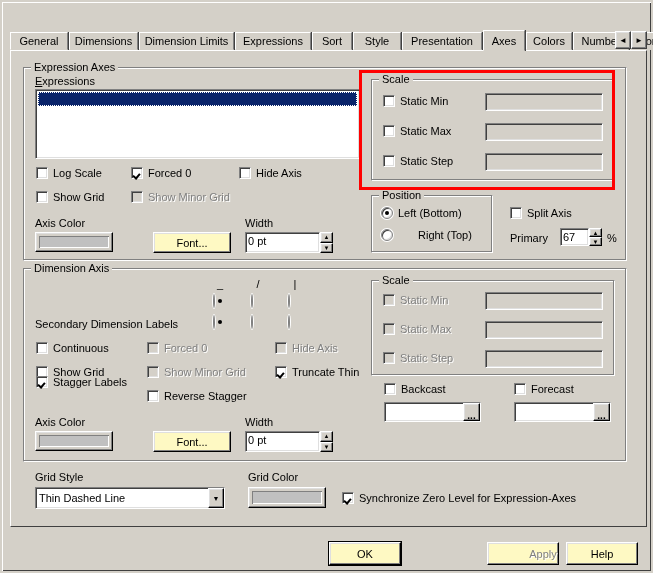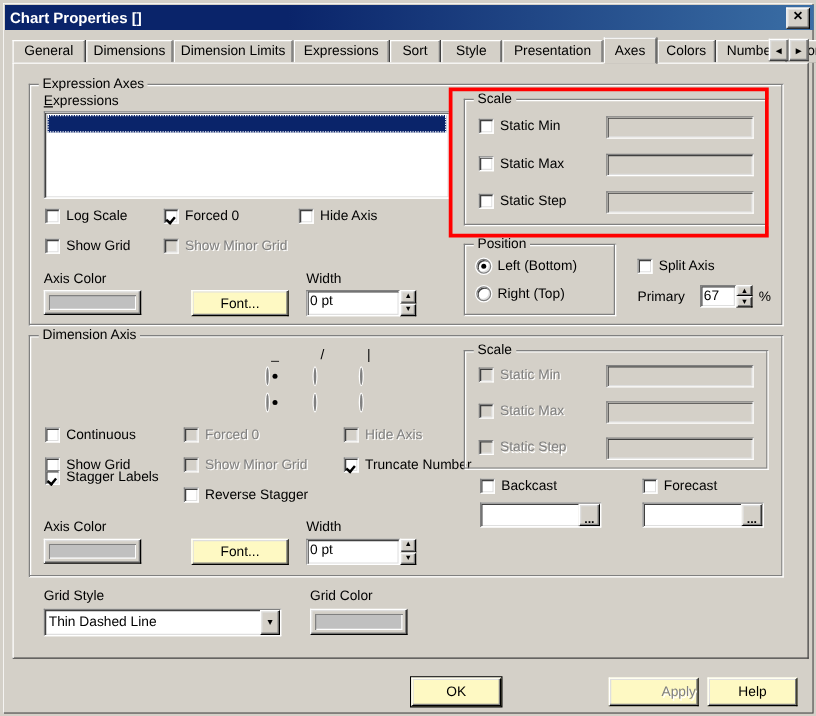--- a/index.html
+++ b/index.html
@@ -195,25 +195,20 @@
     pointer-events:none;z-index:20;
   }
   .u{text-decoration:underline;}
   .colhead{position:absolute;font-size:11px;text-align:center;width:14px;}
 </style>
 </head>
 <body>
 
 <div class="win">
 
-  <div class="titlebar">
-    <span class="title-text">Chart Properties []</span>
-    <span class="title-spacer"></span>
-    <div class="btn-close">✕</div>
-  </div>
 
   <div class="tabstrip">
     <div class="tab" style="left:0px;width:58px;">General</div>
     <div class="tab" style="left:59px;width:69px;">Dimensions</div>
     <div class="tab" style="left:129px;width:95px;">Dimension Limits</div>
     <div class="tab" style="left:225px;width:76px;">Expressions</div>
     <div class="tab" style="left:302px;width:40px;">Sort</div>
     <div class="tab" style="left:343px;width:48px;">Style</div>
     <div class="tab" style="left:392px;width:80px;">Presentation</div>
     <div class="tab active" style="left:473px;width:42px;">Axes</div>
@@ -304,21 +299,21 @@
         </div>
 
         <div class="group" style="left:348px;top:122px;width:122px;height:64px;">
           <div class="frame"></div>
           <div class="glabel">Position</div>
           <div class="gcontent">
             <div class="rb" style="left:10px;top:12px;">
               <span class="circ on"></span>
               <span>Left (Bottom)</span>
             </div>
-            <div class="rb" style="left:10px;top:34px;">
+            <div class="rb" style="left:10px;top:34px;gap:20px;">
               <span class="circ"></span>
               <span>Right (Top)</span>
             </div>
           </div>
         </div>
 
         <div class="cb" style="left:487px;top:140px;">
           <span class="box"></span>
           <span>Split Axis</span>
         </div>
@@ -342,20 +337,21 @@
       <div class="gcontent">
 
         <div class="colhead" style="left:190px;top:10px;">_</div>
         <div class="colhead" style="left:228px;top:10px;">/</div>
         <div class="colhead" style="left:265px;top:10px;">|</div>
 
         <div class="rbo" style="left:190px;top:27px;"><span class="circ on"></span></div>
         <div class="rbo" style="left:228px;top:27px;"><span class="circ"></span></div>
         <div class="rbo" style="left:265px;top:27px;"><span class="circ"></span></div>
 
+        <div class="lbl" style="left:12px;top:50px;">Secondary Dimension Labels</div>
         <div class="rbo" style="left:190px;top:48px;"><span class="circ on"></span></div>
         <div class="rbo" style="left:228px;top:48px;"><span class="circ"></span></div>
         <div class="rbo" style="left:265px;top:48px;"><span class="circ"></span></div>
 
         <div class="cb" style="left:13px;top:74px;">
           <span class="box"></span>
           <span>Continuous</span>
         </div>
         <div class="cb dis" style="left:124px;top:74px;">
           <span class="box"></span>
@@ -369,21 +365,21 @@
         <div class="cb" style="left:13px;top:98px;">
           <span class="box"></span>
           <span>Show Grid</span>
         </div>
         <div class="cb dis" style="left:124px;top:98px;">
           <span class="box"></span>
           <span>Show Minor Grid</span>
         </div>
         <div class="cb" style="left:252px;top:98px;">
           <span class="box on"></span>
-          <span>Truncate Number</span>
+          <span>Truncate Thin</span>
         </div>
 
         <div class="cb" style="left:13px;top:108px;">
           <span class="box on"></span>
           <span>Stagger Labels</span>
         </div>
         <div class="cb" style="left:124px;top:122px;">
           <span class="box"></span>
           <span>Reverse Stagger</span>
         </div>
@@ -452,20 +448,24 @@
     <div class="combo" style="left:24px;top:436px;width:190px;height:22px;">
       <span>Thin Dashed Line</span>
       <span class="arrow">▼</span>
     </div>
 
     <div class="lbl" style="left:237px;top:420px;">Grid Color</div>
     <div class="swatch" style="left:237px;top:436px;width:78px;height:21px;">
         <i></i>
       </div>
 
+    <div class="cb" style="left:331px;top:441px;">
+      <span class="box on"></span>
+      <span>Synchronize Zero Level for Expression-Axes</span>
+    </div>
   </div>
 
   <div class="btn def" style="left:327px;top:540px;width:72px;height:23px;">OK</div>
   <div class="btn dis" style="left:485px;top:540px;width:72px;height:23px;">Apply</div>
   <div class="btn" style="left:564px;top:540px;width:72px;height:23px;">Help</div>
 
   <div class="redbox" style="left:357px;top:68px;width:256px;height:120px;"></div>
 
 </div>
 

